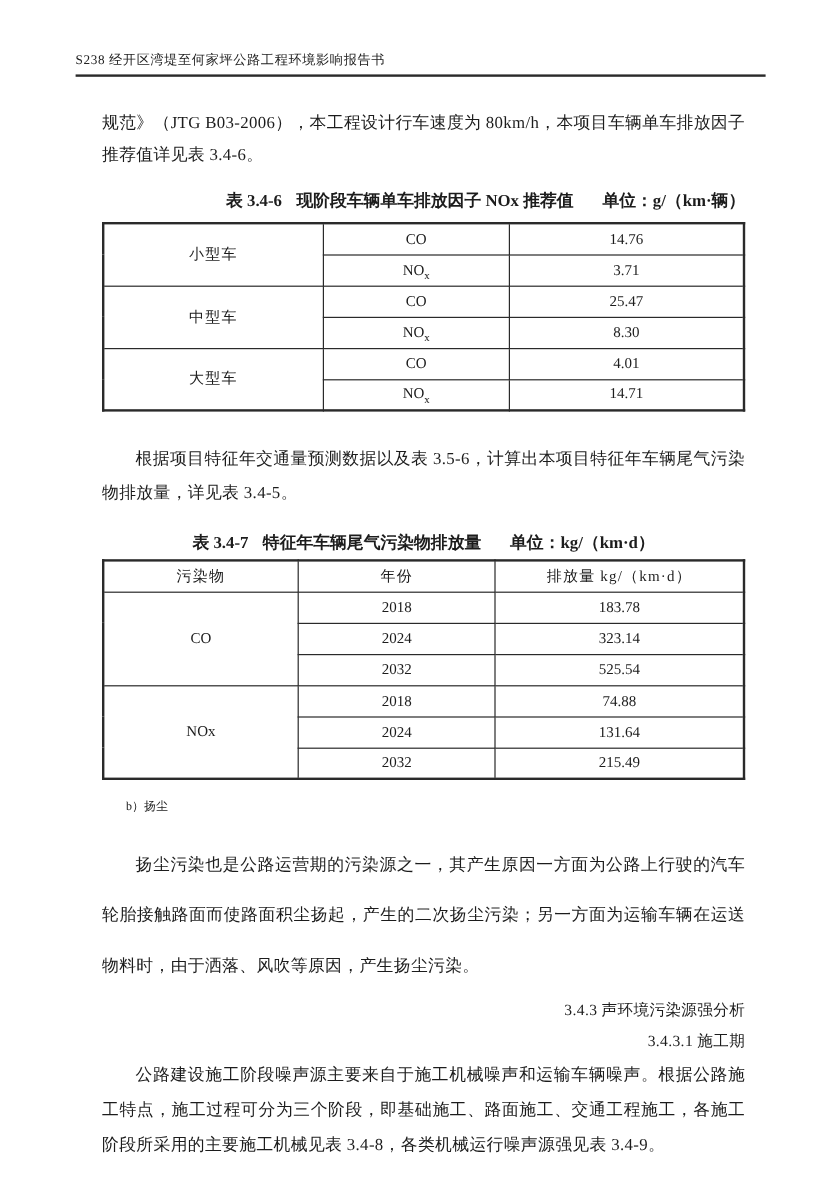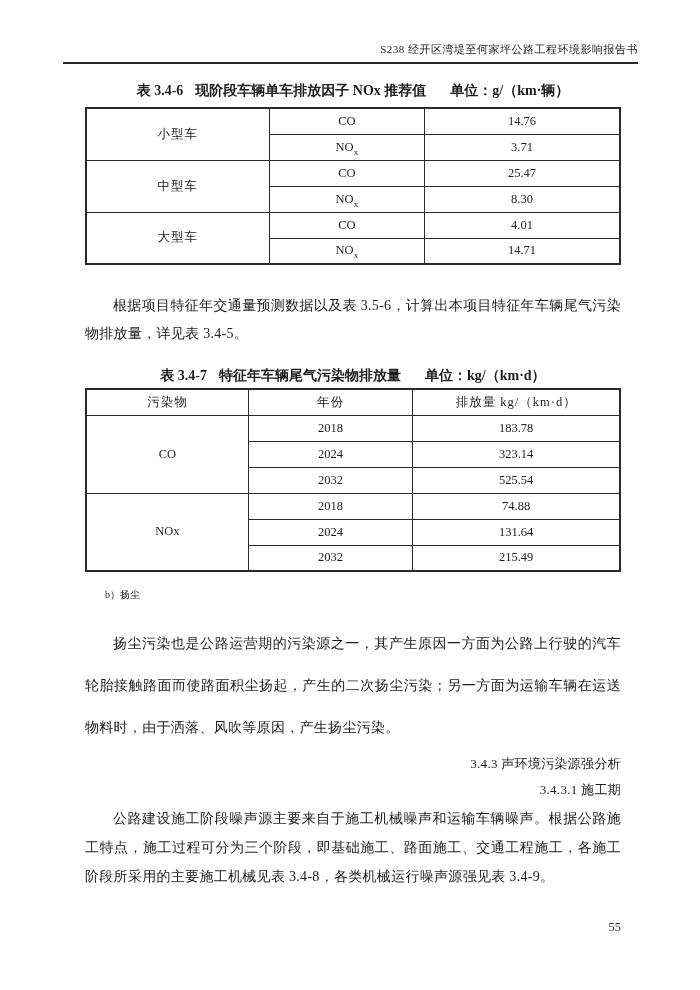--- a/index.html
+++ b/index.html
@@ -11,21 +11,21 @@
     position: relative;
     overflow: hidden;
   }
   .page { position: relative; width: 700px; height: 990px; background: #fff; }
 
   .doc-header {
     position: absolute;
     left: 63px; right: 62px; top: 42px;
     border-bottom: 2px solid #2a2a2a;
     padding-bottom: 5px;
-    text-align: right;
+    text-align: left;
     font-size: 11px;
     letter-spacing: 0.5px;
     color: #222;
   }
 
   .content {
     position: absolute;
     left: 85px; top: 75px;
     width: 536px;
   }
@@ -44,21 +44,21 @@
   .p3 { margin-top: 18px;  line-height: 42px; }
   .p4 { margin-top: 3px;  line-height: 29px; }
 
   .caption {
     text-align: center;
     font-weight: bold;
     font-size: 14px;
     line-height: 20px;
     white-space: nowrap;
   }
-  .caption1 { margin-top: 6px; }
+  .caption1 { margin-top: 16px; text-align: right; }
   .caption2 { margin-top: 18px; }
   .cap-label { margin-right: 12px; }
   .cap-unit  { margin-left: 24px; }
 
   table.data-table {
     width: 100%;
     border-collapse: collapse;
     table-layout: fixed;
     border: 2px solid #2a2a2a;
   }
@@ -102,20 +102,21 @@
 <body>
 
 <div class="page">
 
   <div class="doc-header">
     <span>S238 经开区湾堤至何家坪公路工程环境影响报告书</span>
   </div>
 
   <div class="content">
 
+    <p class="para p1">规范》（JTG B03-2006），本工程设计行车速度为 80km/h，本项目车辆单车排放因子推荐值详见表 3.4-6。</p>
 
     <div class="caption caption1">
       <span class="cap-label">表 3.4-6</span><span>现阶段车辆单车排放因子 NOx 推荐值</span><span class="cap-unit">单位：g/（km·辆）</span>
     </div>
 
     <table class="data-table t1">
       <colgroup>
           <col style="width:34.3%">
           <col style="width:29.1%">
           <col style="width:36.6%">

